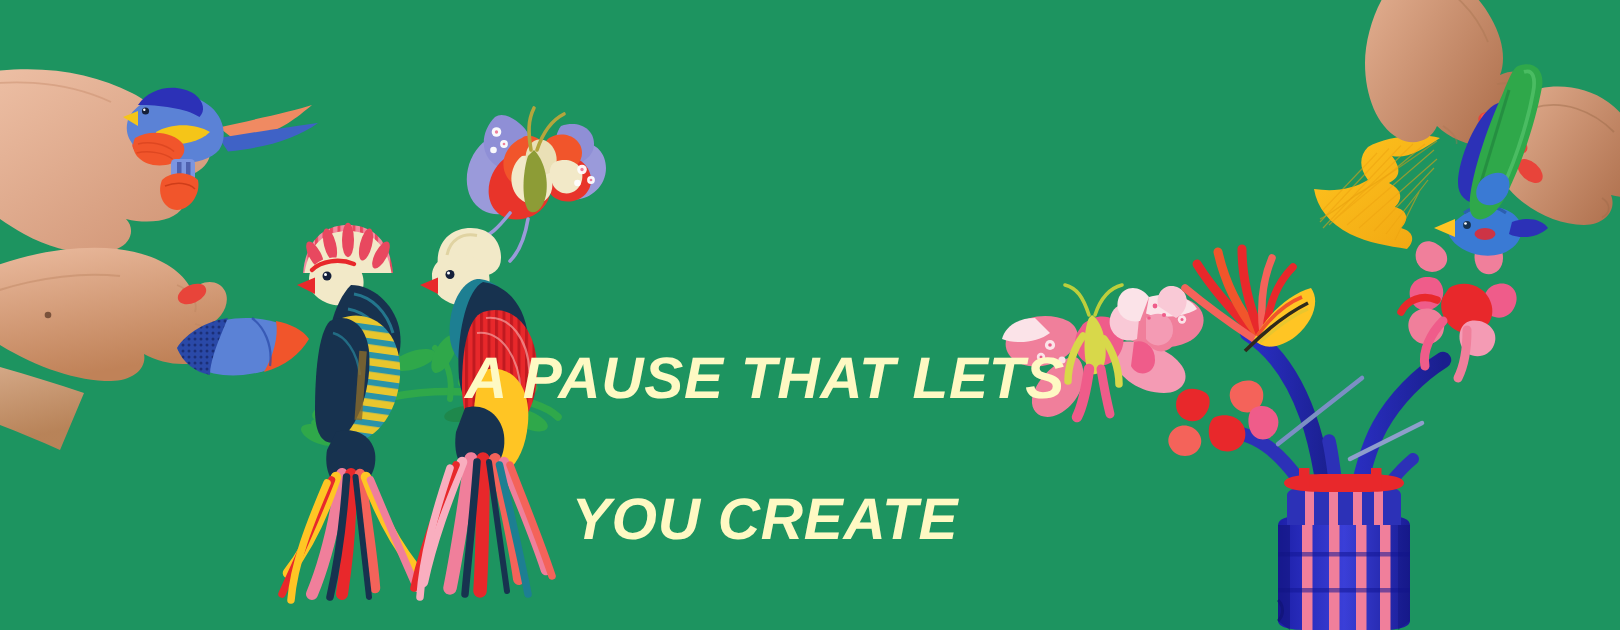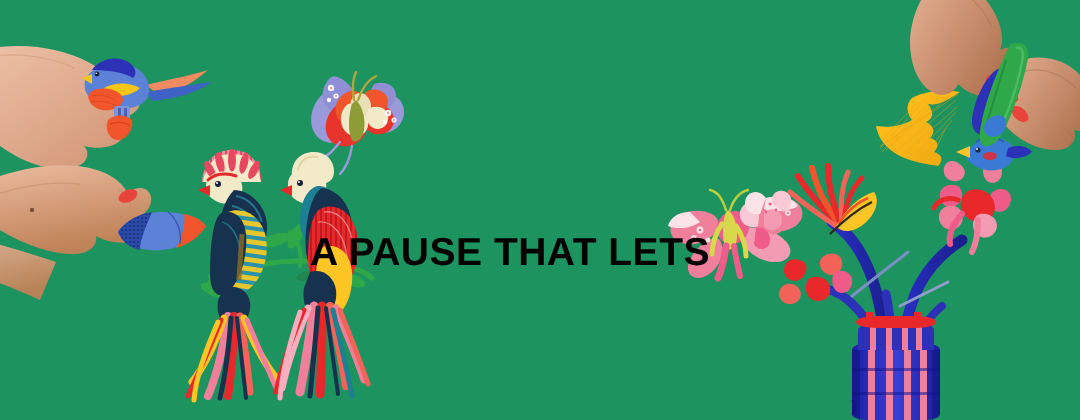--- a/index.html
+++ b/index.html
@@ -568,17 +568,18 @@
     <g>
       <path d="M1012,44 C1022,40 1030,46 1028,58 C1024,80 1014,112 1002,134
                C994,148 982,150 980,140 C978,126 990,88 1002,62 C1006,52 1009,45 1012,44 Z" fill="#2fa84a"></path>
       <path d="M1016,48 C1022,46 1024,52 1022,62 C1018,84 1008,114 998,132" fill="none" stroke="#55c46c" stroke-width="2.5" opacity="0.7"></path>
       <path d="M1006,60 C1000,80 992,106 986,126" fill="none" stroke="#1f7f3c" stroke-width="2" opacity="0.6"></path>
     </g>
 
     <path d="M990,118 C1000,112 1008,116 1006,126 C1004,136 992,140 986,134 C982,129 985,121 990,118 Z" fill="#3a7ad4"></path>
   </svg>
 
-  <div id="headline" style="color: #000000;">
+  <div id="headline" style="color: #fef9c3; font-style: italic;">
     <span class="l1">A PAUSE THAT LETS</span>
+    <span class="l2">YOU CREATE</span>
   </div>
 
 </div>
 
 </body></html>

